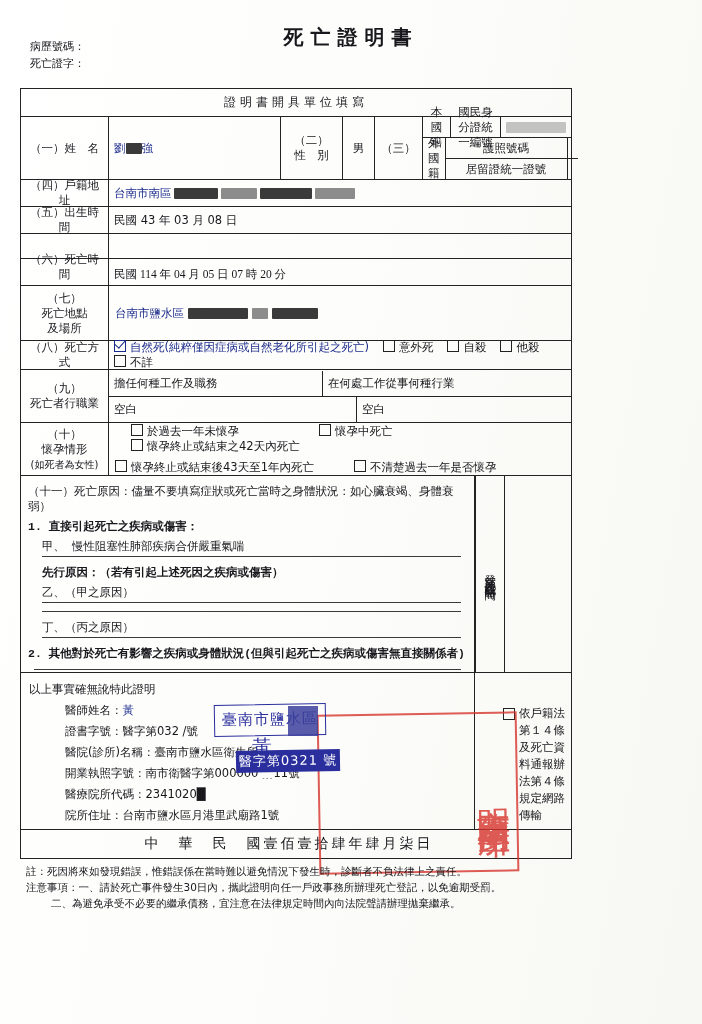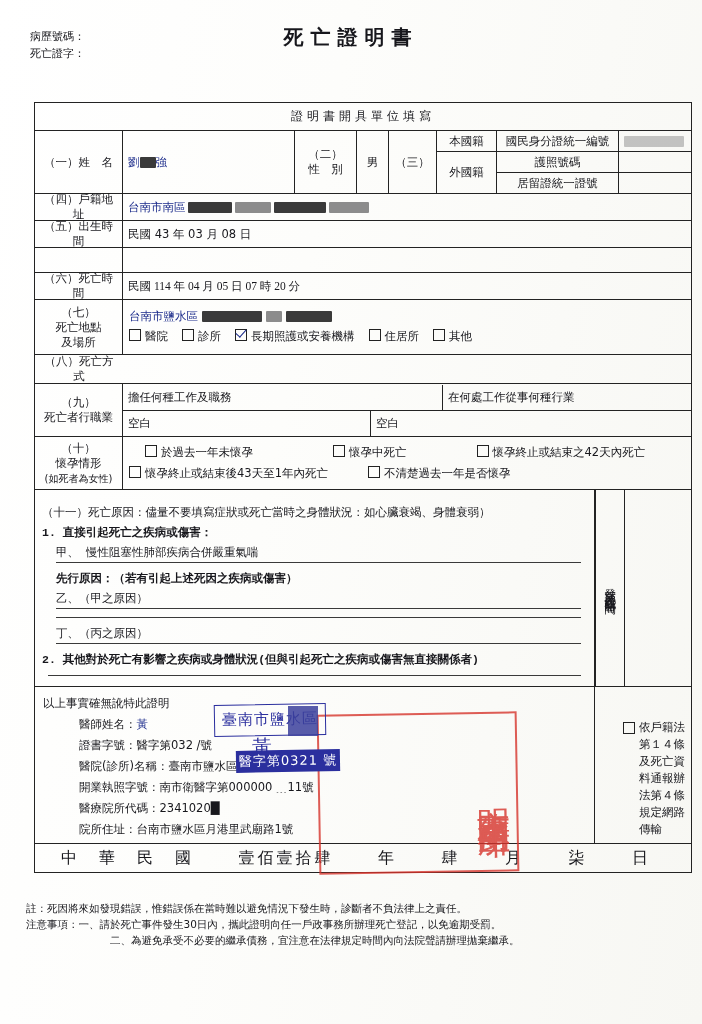--- a/index.html
+++ b/index.html
@@ -21,31 +21,30 @@
     background:linear-gradient(100deg,#ffffff 0%,#fdfdfb 40%,#f7f7f3 100%);
   }
   .title{
     position:absolute;top:24px;left:0;width:702px;
     text-align:center;
     font-size:20px;letter-spacing:7px;
     font-family:"DejaVu Serif", serif;
     font-weight:bold;
   }
   .hdr-left{
-    position:absolute;left:30px;top:28px;
+    position:absolute;left:30px;top:38px;
     font-size:11px;line-height:17px;
   }
   .hdr-left div{white-space:nowrap;}
 
   .doc{
-    position:absolute;left:34px;top:88px;width:658px;
+    position:absolute;left:20px;top:88px;width:552px;
     border:1.4px solid #232323;
     box-sizing:border-box;
     font-size:11.5px;
-    margin-top:14px;
   }
   .row{display:flex;border-bottom:1.1px solid #232323;}
   .row:last-child{border-bottom:none;}
   .cell{
     box-sizing:border-box;
     padding:3px 5px;
     border-right:1.1px solid #232323;
     display:flex;align-items:center;
   }
   .cell:last-child{border-right:none;}
@@ -81,21 +80,21 @@
   }
   .causes{padding:5px 7px;}
   .causes .l{margin:5px 0 2px 0;font-size:11.5px;}
   .causes .ind{margin-left:14px;}
   .cline{
     border-bottom:1px solid #3a3a3a;
     height:0;margin-top:2px;
   }
   .sigbox{padding:6px 8px;font-size:11.5px;line-height:21px;}
   .footer{
-    position:absolute;left:26px;top:900px;width:660px;
+    position:absolute;left:26px;top:863px;width:660px;
     font-size:10.5px;line-height:16px;
   }
   .footer .ind{margin-left:24px;}
   
   .stamp-red{
     position:absolute;left:318px;top:713px;width:200px;height:160px;
     border:2px solid #d6342c;
     color:#d6342c;
     font-family:"DejaVu Serif", serif;
     font-size:33px;line-height:38px;
@@ -125,22 +124,22 @@
     position:absolute;left:236px;top:750px;width:104px;height:22px;
     background:#2b2f9e;color:#fff;font-size:13px;text-align:center;
     line-height:22px;letter-spacing:1px;
     transform:rotate(-1deg);
   }
   .stamp-sq{
     position:absolute;left:288px;top:706px;width:30px;height:30px;
     background:#3b3f9b;opacity:.85;
   }
   .dateline{
-    display:flex;justify-content:space-between;
-    padding:4px 40px 4px 26px;font-size:16px;letter-spacing:3px;
+    display:flex;justify-content:center;
+    padding:4px 40px 4px 26px;font-size:14px;letter-spacing:3px;
   }
 </style>
 </head>
 <body>
 
 <div class="page">
   <div class="paper-tint"></div>
 
   <div class="title">死亡證明書</div>
 
@@ -202,47 +201,49 @@
 
     <div class="row" style="height:26px;">
       <div class="cell ctr" style="width:88px;">（五）出生時間</div>
       <div class="cell" style="flex:1;">民國 43 年 03 月 08 日</div>
     </div>
 
     <div class="row" style="height:24px;">
       <div class="cell" style="width:88px;border-right:1.1px solid #232323;"></div>
     </div>
 
-    <div class="row" style="height:26px;">
+    <div class="row" style="height:26px;align-items:flex-end;">
       <div class="cell ctr" style="width:88px;">（六）死亡時間</div>
       <div class="cell" style="flex:1;font-family:Liberation Serif, serif;">民國 114 年 04 月 05 日 07 時 20 分</div>
     </div>
 
     <div class="row" style="height:54px;">
       <div class="cell ctr col" style="width:88px;line-height:15px;">
         <div>（七）</div>
         <div>死亡地點</div>
         <div>及場所</div>
       </div>
       <div class="cell col" style="flex:1;padding:0 6px;">
         <div style="padding:2px 0;">
           <span class="val">台南市鹽水區</span><span class="redact" style="width:60px;margin-left:4px"></span><span class="redact2" style="width:16px;margin-left:4px"></span><span class="redact" style="width:46px;margin-left:4px"></span>
         </div>
-        <div class="optline" style="padding:3px 0;">
-          <span class="opt"><i class="chk dark"></i><span>醫院</span></span>
-          <span class="opt"><i class="chk dark"></i><span>診所</span></span>
-          <span class="opt"><i class="chk dark on"></i><span>長期照護或安養機構</span></span>
-          <span class="opt"><i class="chk dark"></i><span>住居所</span></span>
-          <span class="opt"><i class="chk dark"></i><span>其他</span></span>
-        </div>
       </div>
     </div>
 
     <div class="row" style="height:28px;">
       <div class="cell ctr" style="width:88px;">（八）死亡方式</div>
+      <div class="cell" style="flex:1;">
+        <div class="optline">
+          <span class="opt"><i class="chk on"></i><span class="val">自然死(純粹僅因症病或自然老化所引起之死亡)</span></span>
+          <span class="opt"><i class="chk dark"></i><span>意外死</span></span>
+          <span class="opt"><i class="chk dark"></i><span>自殺</span></span>
+          <span class="opt"><i class="chk dark"></i><span>他殺</span></span>
+          <span class="opt"><i class="chk dark"></i><span>不詳</span></span>
+        </div>
+      </div>
     </div>
 
     <div class="row" style="height:52px;">
       <div class="cell ctr col" style="width:88px;line-height:15px;">
         <div>（九）</div>
         <div>死亡者行職業</div>
       </div>
       <div class="cell col" style="flex:1;padding:0;">
         <div class="sub" style="border-bottom:1.1px solid #232323;height:25px;">
           <div class="cell" style="flex:1;">擔任何種工作及職務</div>
@@ -355,15 +356,15 @@
 
   <div class="stamp-red">明市鹽水區衛生所印</div>
   <div class="stamp-blue-box">臺南市鹽水區</div>
   <div class="stamp-sq"></div>
   <div class="stamp-name">黃</div>
   <div class="stamp-doctor">醫字第0321 號</div>
 
   <div class="footer">
     <div>註：死因將來如發現錯誤，惟錯誤係在當時難以避免情況下發生時，診斷者不負法律上之責任。</div>
     <div>注意事項：一、請於死亡事件發生30日內，攜此證明向任一戶政事務所辦理死亡登記，以免逾期受罰。</div>
-    <div class="ind" style="margin-left:84px;">二、為避免承受不必要的繼承債務，宜注意在法律規定時間內向法院聲請辦理拋棄繼承。</div>
+    <div class="ind" style="margin-left:25px;">二、為避免承受不必要的繼承債務，宜注意在法律規定時間內向法院聲請辦理拋棄繼承。</div>
   </div>
 </div>
 
 </body></html>

